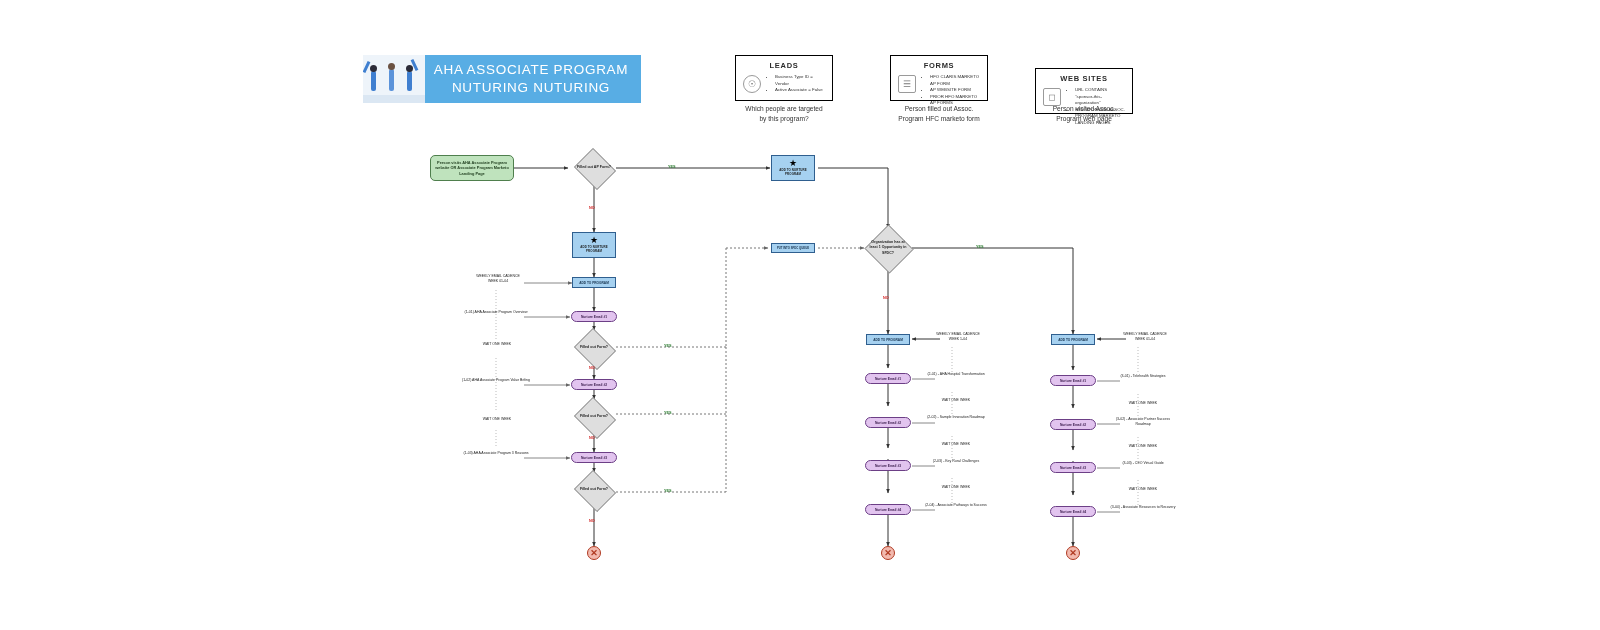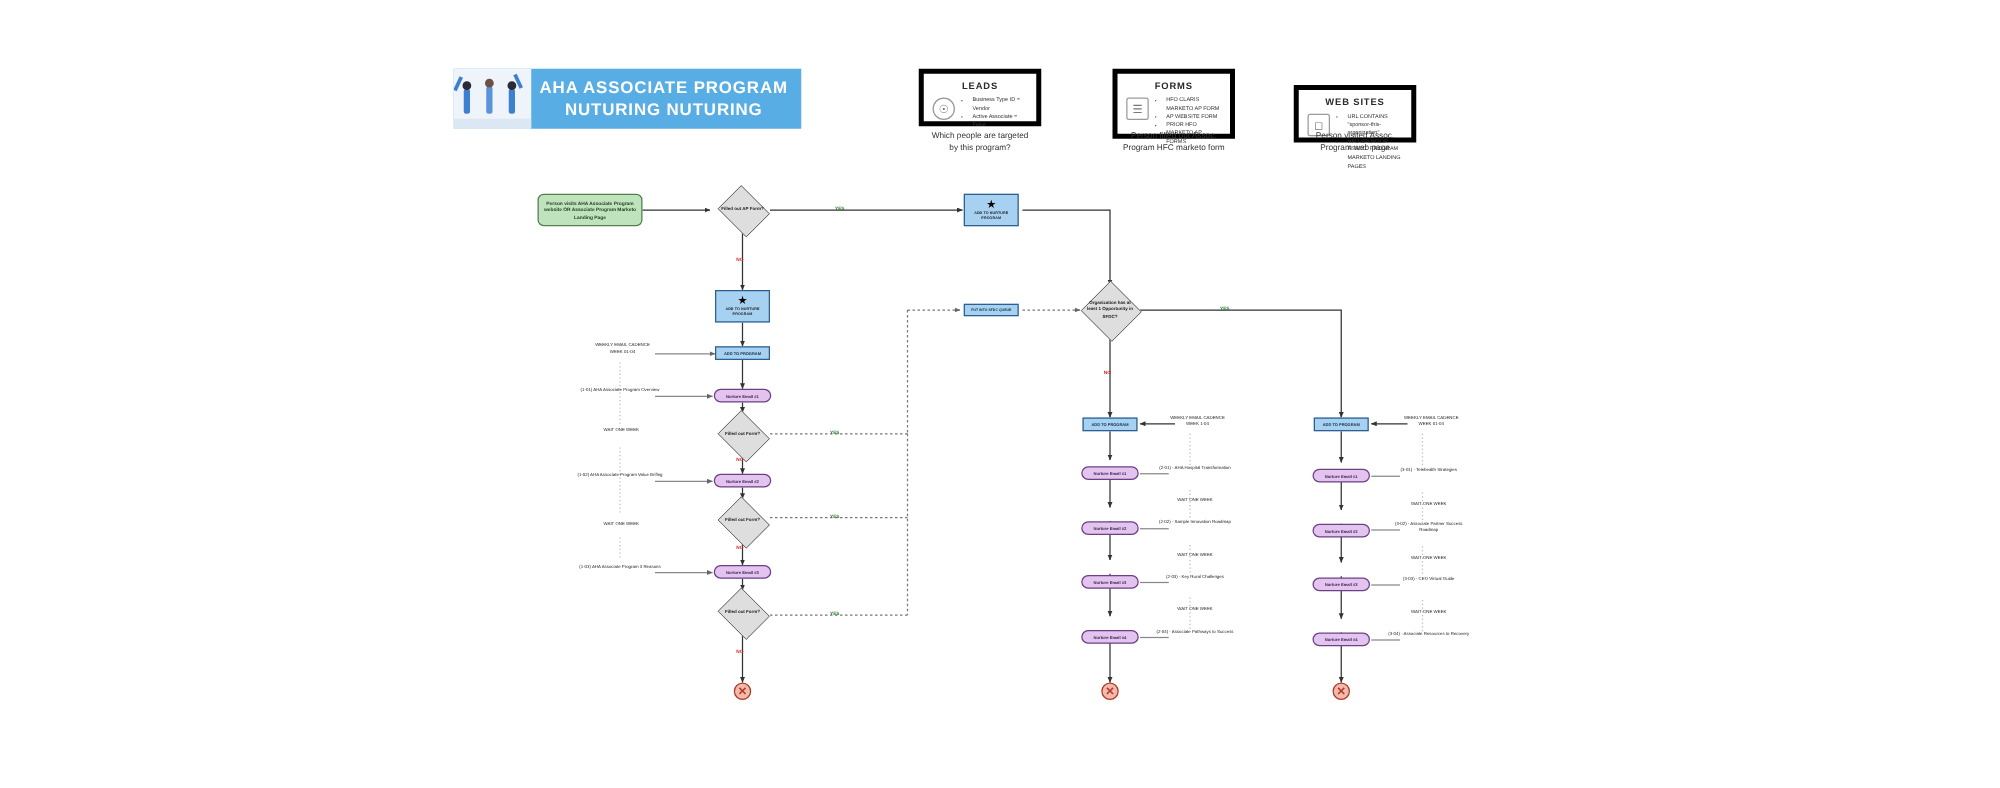--- a/index.html
+++ b/index.html
@@ -15,24 +15,24 @@
   .banner .art i{position:absolute;background:#3f7fd0;display:block;}
   .banner .art .p1{left:8px;top:16px;width:5px;height:20px;border-radius:2px;}
   .banner .art .p2{left:26px;top:14px;width:5px;height:22px;border-radius:2px;background:#5b93da;}
   .banner .art .p3{left:44px;top:16px;width:5px;height:20px;border-radius:2px;}
   .banner .art .h1{left:7px;top:10px;width:7px;height:7px;border-radius:50%;background:#2b2b38;}
   .banner .art .h2{left:25px;top:8px;width:7px;height:7px;border-radius:50%;background:#6b5242;}
   .banner .art .h3{left:43px;top:10px;width:7px;height:7px;border-radius:50%;background:#2b2b38;}
   .banner .art .arm1{left:2px;top:6px;width:3px;height:12px;transform:rotate(25deg);}
   .banner .art .arm2{left:50px;top:4px;width:3px;height:12px;transform:rotate(-25deg);}
   .banner .art .floor{left:0;top:40px;width:62px;height:8px;background:#dbe7f3;}
-  .banner-text{flex:1;color:#ffffff;font-size:13.5px;font-weight:bold;letter-spacing:.7px;line-height:1.35;text-align:center;padding-right:4px;}
+  .banner-text{flex:1;color:#ffffff;font-size:13.5px;font-weight:normal;letter-spacing:.7px;line-height:1.35;text-align:center;padding-right:4px;}
 
   
-  .card{position:absolute;border:4px solid #000000;background:#ffffff;box-sizing:border-box;}
+  .card{position:absolute;border:1px solid #000000;background:#ffffff;box-sizing:border-box;}
   .card-title{text-align:center;font-size:7.5px;font-weight:bold;letter-spacing:.7px;color:#2b2b2b;margin-top:5px;}
   .card-body{display:flex;gap:5px;padding:4px 7px 4px 7px;align-items:flex-start;}
   .card-ico{flex:0 0 16px;height:16px;border:1px solid #9a9a9a;border-radius:2px;display:flex;align-items:center;justify-content:center;color:#777;font-size:9px;margin-top:1px;}
   .card-ico.round{border-radius:50%;}
   .bullets{list-style:disc;margin:0;padding-left:9px;font-size:4.4px;line-height:1.5;color:#333;}
   .card-cap{position:absolute;text-align:center;font-size:6.6px;color:#333;line-height:1.45;width:180px;}
 
   
   .startbox{width:84px;height:26px;background:#bfe3bd;border:1px solid #4f7f4d;border-radius:5px;font-size:3.9px;line-height:1.4;color:#1d3b1c;font-weight:bold;padding:1px 3px;box-sizing:border-box;}
   .diamond{width:44px;height:36px;}
@@ -82,21 +82,21 @@
         <li>Business Type ID = Vendor</li>
         <li>Active Associate = False</li>
       </ul>
     </div>
   </div>
   <div class="card-cap" style="left:694px;top:104px;">
     <div>Which people are targeted</div>
     <div>by this program?</div>
   </div>
 
-  <div class="card" style="left:890px;top:55px;width:98px;height:56px;">
+  <div class="card" style="left:890px;top:55px;width:98px;height:46px;">
     <div class="card-title">FORMS</div>
     <div class="card-body">
       <div class="card-ico">☰</div>
       <ul class="bullets">
         <li>HFO CLARIS MARKETO AP FORM</li>
         <li>AP WEBSITE FORM</li>
         <li>PRIOR HFO MARKETO AP FORMS</li>
       </ul>
     </div>
   </div>

